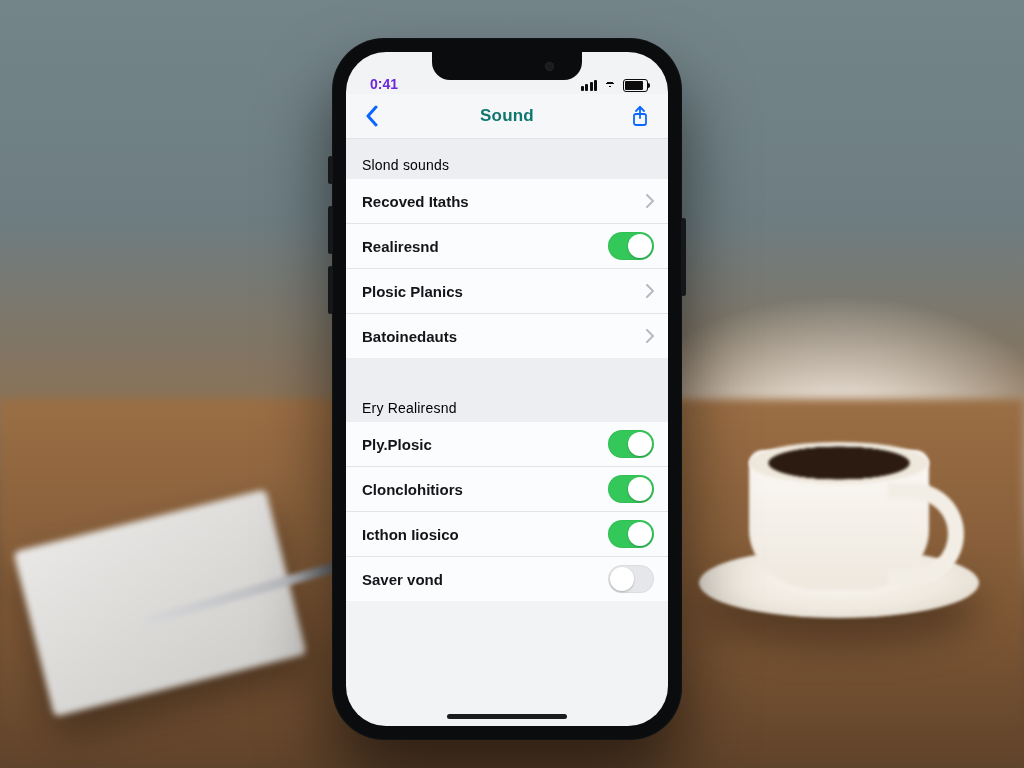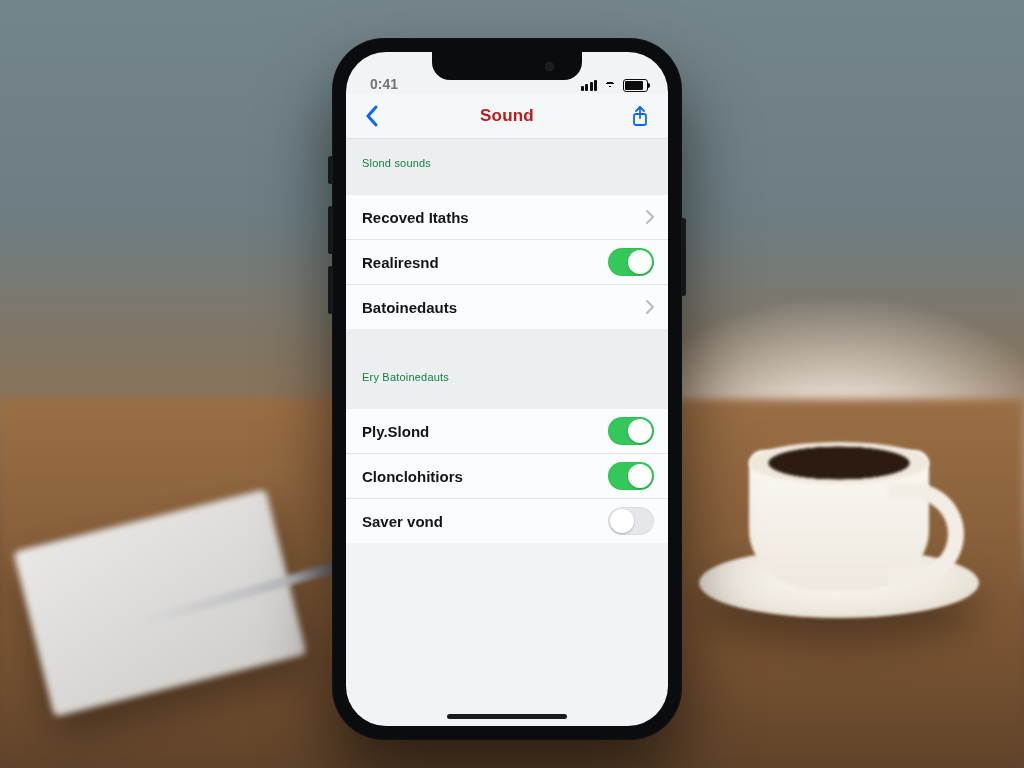--- a/index.html
+++ b/index.html
@@ -126,21 +126,21 @@
     z-index: 50;
   }
 
   
   .statusbar {
     position: relative;
     height: 40px;
     display: flex; align-items: flex-end; justify-content: space-between;
     padding: 0 20px 2px 24px;
     font-size: 14px; font-weight: 600;
-    color: #737373;
+    color: #6d28d9;
     z-index: 40;
   }
   .status-right { display: flex; align-items: center; gap: 5px; }
   .sig { display: inline-flex; align-items: flex-end; gap: 1.5px; }
   .sig i { width: 3px; background: #0c0c0c; display: inline-block; border-radius: 1px; }
   .sig i:nth-child(1){height:5px} .sig i:nth-child(2){height:7px}
   .sig i:nth-child(3){height:9px} .sig i:nth-child(4){height:11px}
   .wifi {
     width: 16px; height: 12px; position: relative;
   }
@@ -163,42 +163,42 @@
   .batt i{position:absolute;left:1px;top:1px;bottom:1px;width:80%;background:#0c0c0c;border-radius:1px;}
 
   
   .navbar {
     height: 44px;
     display: flex; align-items: center; justify-content: center;
     position: relative;
     background: #f6f7f9;
     border-bottom: 1px solid rgba(0,0,0,.08);
   }
-  .navbar .title { font-size: 17px; font-weight: 700; color: #b91c1c; letter-spacing:.2px;}
+  .navbar .title { font-size: 17px; font-weight: 700; color: #0f766e; letter-spacing:.2px;}
   .nav-back {
     position: absolute; left: 8px; top: 0; bottom: 0;
     width: 36px; display: flex; align-items: center; justify-content: center;
     color: #0a66ff;
   }
   .nav-action {
     position: absolute; right: 10px; top: 0; bottom: 0;
     width: 36px; display: flex; align-items: center; justify-content: center;
     color: #0a66ff;
   }
 
   
   .list { background: #eceef1; }
   .section-header {
     padding: 18px 16px 6px 16px;
-    font-size: 11px;
-    color: #15803d;
+    font-size: 14px;
+    color: #000000;
     letter-spacing: .2px;
     background: #eceef1;
   }
-  .group { background: #fbfcfd; margin-top: 20px; }
+  .group { background: #fbfcfd; }
   .row {
     display: flex; align-items: center; justify-content: space-between;
     height: 44px;
     padding: 0 14px 0 16px;
     border-bottom: 1px solid #e1e4e8;
     font-size: 15px;
     color: #141518;
     font-weight: 600;
   }
   .group .row:last-child { border-bottom: none; }
@@ -295,50 +295,64 @@
 
 
           <div class="row">
             <span>Realiresnd</span>
             <span class="toggle on">
                 <span class="knob"></span>
               </span>
           </div>
 
 
+          <div class="row">
+            <span>Plosic Planics</span>
+            <span class="chev">
+              <svg width="8" height="14" viewBox="0 0 8 14">
+                  <polyline points="1,1 7,7 1,13" fill="none" stroke="currentColor" stroke-width="2" stroke-linecap="round" stroke-linejoin="round"></polyline>
+                </svg>
+            </span>
+          </div>
 
           <div class="row">
             <span>Batoinedauts</span>
             <span class="chev">
               <svg width="8" height="14" viewBox="0 0 8 14">
                   <polyline points="1,1 7,7 1,13" fill="none" stroke="currentColor" stroke-width="2" stroke-linecap="round" stroke-linejoin="round"></polyline>
                 </svg>
             </span>
           </div>
         </div>
 
         <div class="spacer"></div>
 
-        <div class="section-header">Ery Batoinedauts</div>
+        <div class="section-header">Ery Realiresnd</div>
         <div class="group">
 
           <div class="row">
-            <span>Ply.Slond</span>
+            <span>Ply.Plosic</span>
             <span class="toggle on">
                 <span class="knob"></span>
               </span>
           </div>
 
           <div class="row">
             <span>Clonclohitiors</span>
             <span class="toggle on">
                 <span class="knob"></span>
               </span>
           </div>
 
+          <div class="row">
+            <span>Icthon Iiosico</span>
+            <span class="toggle on">
+                <span class="knob"></span>
+              </span>
+          </div>
 
           <div class="row">
             <span>Saver vond</span>
             <span class="toggle off">
                 <span class="knob"></span>
               </span>
           </div>
         </div>
 
       </div>

